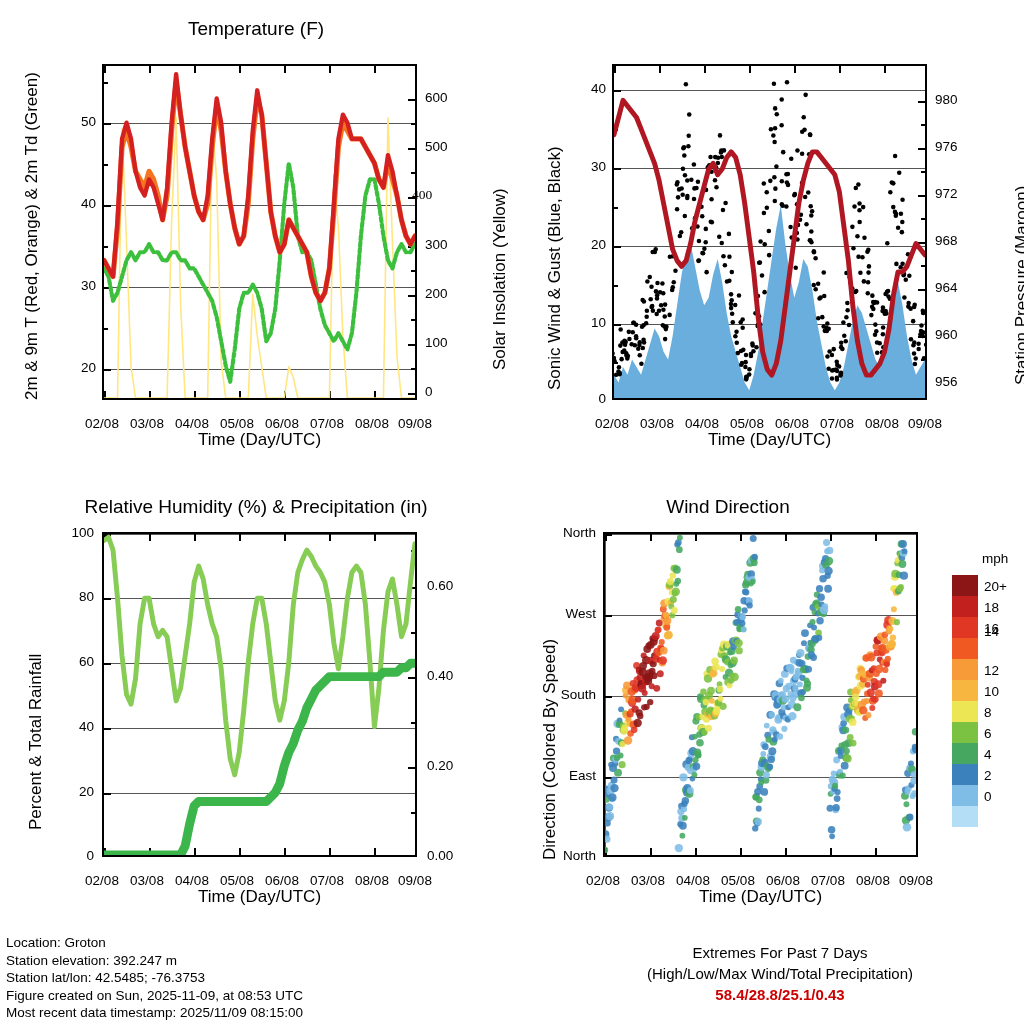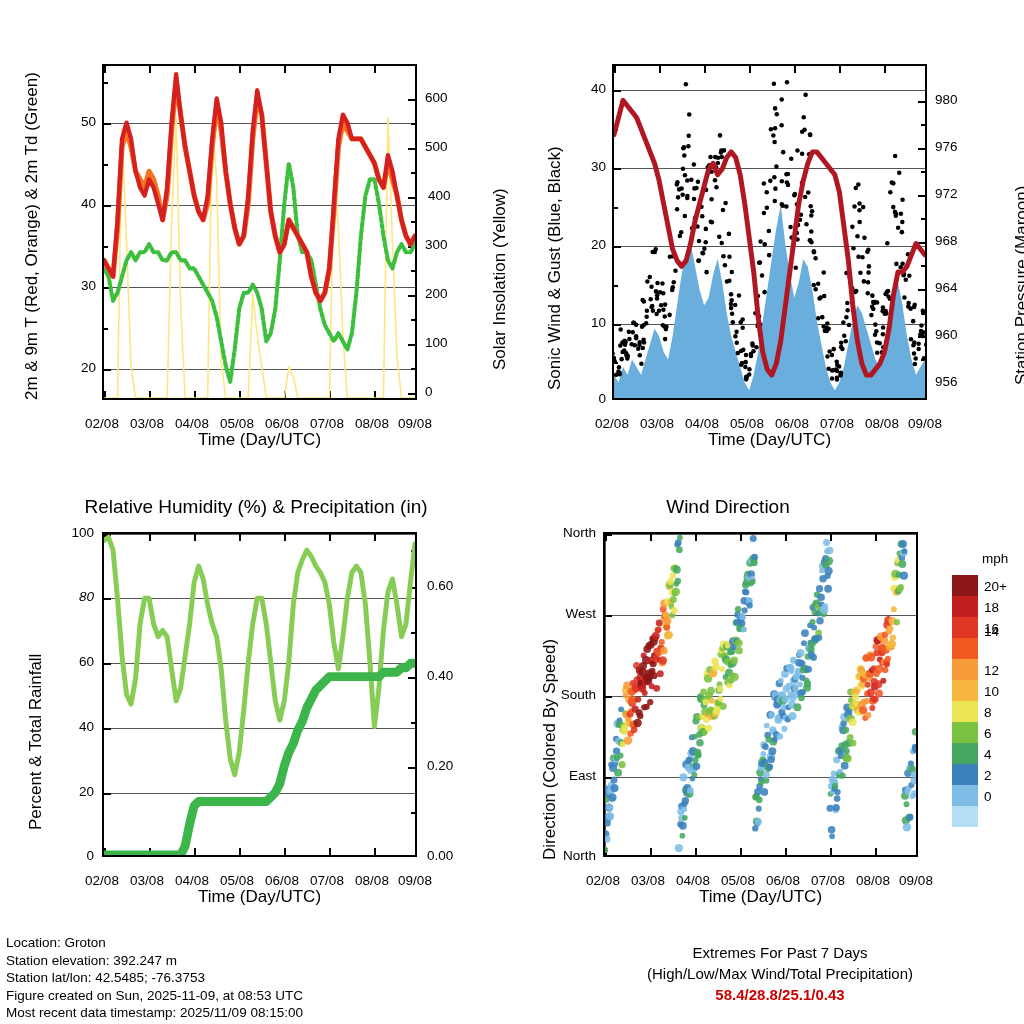--- a/index.html
+++ b/index.html
@@ -79,20 +79,21 @@
   .extremes { position: absolute; text-align: center; font-size: 15px; line-height: 21px; }
   .extremes-values { font-weight: bold; color: #cc0000; font-size: 15px; }
 </style>
 </head>
 <body>
 
 <div id="page">
 
   <div class="panel" style="left:0px; top:0px; width:512px; height:470px;">
 
+    <div class="panel-title" style="top:18px;">Temperature (F)</div>
 
     <div class="axis-title vert" style="left:22px; top:400px;">2m &amp; 9m T (Red, Orange) &amp; 2m Td (Green)</div>
 
     <div class="axis-title vert" style="left:490px; top:370px;">Solar Insolation (Yellow)</div>
 
     <div class="plotframe" style="left:102px; top:64px; width:315px; height:336px;">
       <div class="gridline" style="top:303px;"></div>
       <div class="gridline" style="top:221px;"></div>
       <div class="gridline" style="top:139px;"></div>
       <div class="gridline" style="top:57px;"></div>
@@ -155,21 +156,21 @@
 
     <div class="tick-label ylab-left" style="left:58px; top:367px; width:38px;">20</div>
     <div class="tick-label ylab-left" style="left:58px; top:285px; width:38px;">30</div>
     <div class="tick-label ylab-left" style="left:58px; top:203px; width:38px;">40</div>
     <div class="tick-label ylab-left" style="left:58px; top:121px; width:38px;">50</div>
 
     <div class="tick-label ylab-right" style="left:425px; top:391px;">0</div>
     <div class="tick-label ylab-right" style="left:425px; top:342px;">100</div>
     <div class="tick-label ylab-right" style="left:425px; top:293px;">200</div>
     <div class="tick-label ylab-right" style="left:425px; top:244px;">300</div>
-    <div class="tick-label ylab-right" style="left:428px; top:195px;">400</div>
+    <div class="tick-label ylab-right" style="left:412px; top:195px;font-family:Liberation Serif, serif;">400</div>
     <div class="tick-label ylab-right" style="left:425px; top:146px;">500</div>
     <div class="tick-label ylab-right" style="left:425px; top:97px;">600</div>
 
     <div class="tick-label xlab" style="left:102px; top:406px;">02/08</div>
     <div class="tick-label xlab" style="left:147px; top:406px;">03/08</div>
     <div class="tick-label xlab" style="left:192px; top:406px;">04/08</div>
     <div class="tick-label xlab" style="left:237px; top:406px;">05/08</div>
     <div class="tick-label xlab" style="left:282px; top:406px;">06/08</div>
     <div class="tick-label xlab" style="left:327px; top:406px;">07/08</div>
     <div class="tick-label xlab" style="left:372px; top:406px;">08/08</div>
@@ -740,21 +741,21 @@
         <g id="hm-rain">
             <polyline points="0.00,325.00 4.57,325.00 9.13,325.00 13.70,325.00 18.26,325.00 22.83,325.00 27.39,325.00 31.96,325.00 36.52,325.00 41.09,325.00 45.65,325.00 50.22,325.00 54.78,325.00 59.35,325.00 63.91,325.00 68.48,325.00 73.04,325.00 77.61,325.00 82.17,315.97 86.74,293.40 91.30,275.35 95.87,270.83 100.43,270.83 105.00,270.83 109.57,270.83 114.13,270.83 118.70,270.83 123.26,270.83 127.83,270.83 132.39,270.83 136.96,270.83 141.52,270.83 146.09,270.83 150.65,270.83 155.22,270.83 159.78,270.83 164.35,270.83 168.91,266.32 173.48,261.81 178.04,252.78 182.61,234.72 187.17,221.18 191.74,212.15 196.30,198.61 200.87,189.58 205.43,176.04 210.00,167.01 214.57,157.99 219.13,153.47 223.70,148.96 228.26,144.44 232.83,144.44 237.39,144.44 241.96,144.44 246.52,144.44 251.09,144.44 255.65,144.44 260.22,144.44 264.78,144.44 269.35,144.44 273.91,144.44 278.48,144.44 283.04,139.93 287.61,139.93 292.17,139.93 296.74,139.93 301.30,135.42 305.87,135.42 310.43,130.90 315.00,130.90" fill="none" stroke="#3cb54a" stroke-width="9" stroke-linejoin="round" stroke-linecap="round"></polyline>
           </g>
       </svg>
     </div>
 
     <div class="tick-label ylab-left" style="left:56px; top:365px; width:38px;">0</div>
     <div class="tick-label ylab-left" style="left:56px; top:301px; width:38px;">20</div>
     <div class="tick-label ylab-left" style="left:56px; top:236px; width:38px;">40</div>
     <div class="tick-label ylab-left" style="left:56px; top:171px; width:38px;">60</div>
-    <div class="tick-label ylab-left" style="left:56px; top:106px; width:38px;font-style:italic;">80</div>
+    <div class="tick-label ylab-left" style="left:56px; top:106px; width:38px;">80</div>
     <div class="tick-label ylab-left" style="left:50px; top:42px; width:44px;">100</div>
 
     <div class="tick-label ylab-right" style="left:427px; top:365px;">0.00</div>
     <div class="tick-label ylab-right" style="left:427px; top:275px;">0.20</div>
     <div class="tick-label ylab-right" style="left:427px; top:185px;">0.40</div>
     <div class="tick-label ylab-right" style="left:427px; top:95px;">0.60</div>
 
     <div class="tick-label xlab" style="left:102px; top:373px;">02/08</div>
     <div class="tick-label xlab" style="left:147px; top:373px;">03/08</div>
     <div class="tick-label xlab" style="left:192px; top:373px;">04/08</div>

